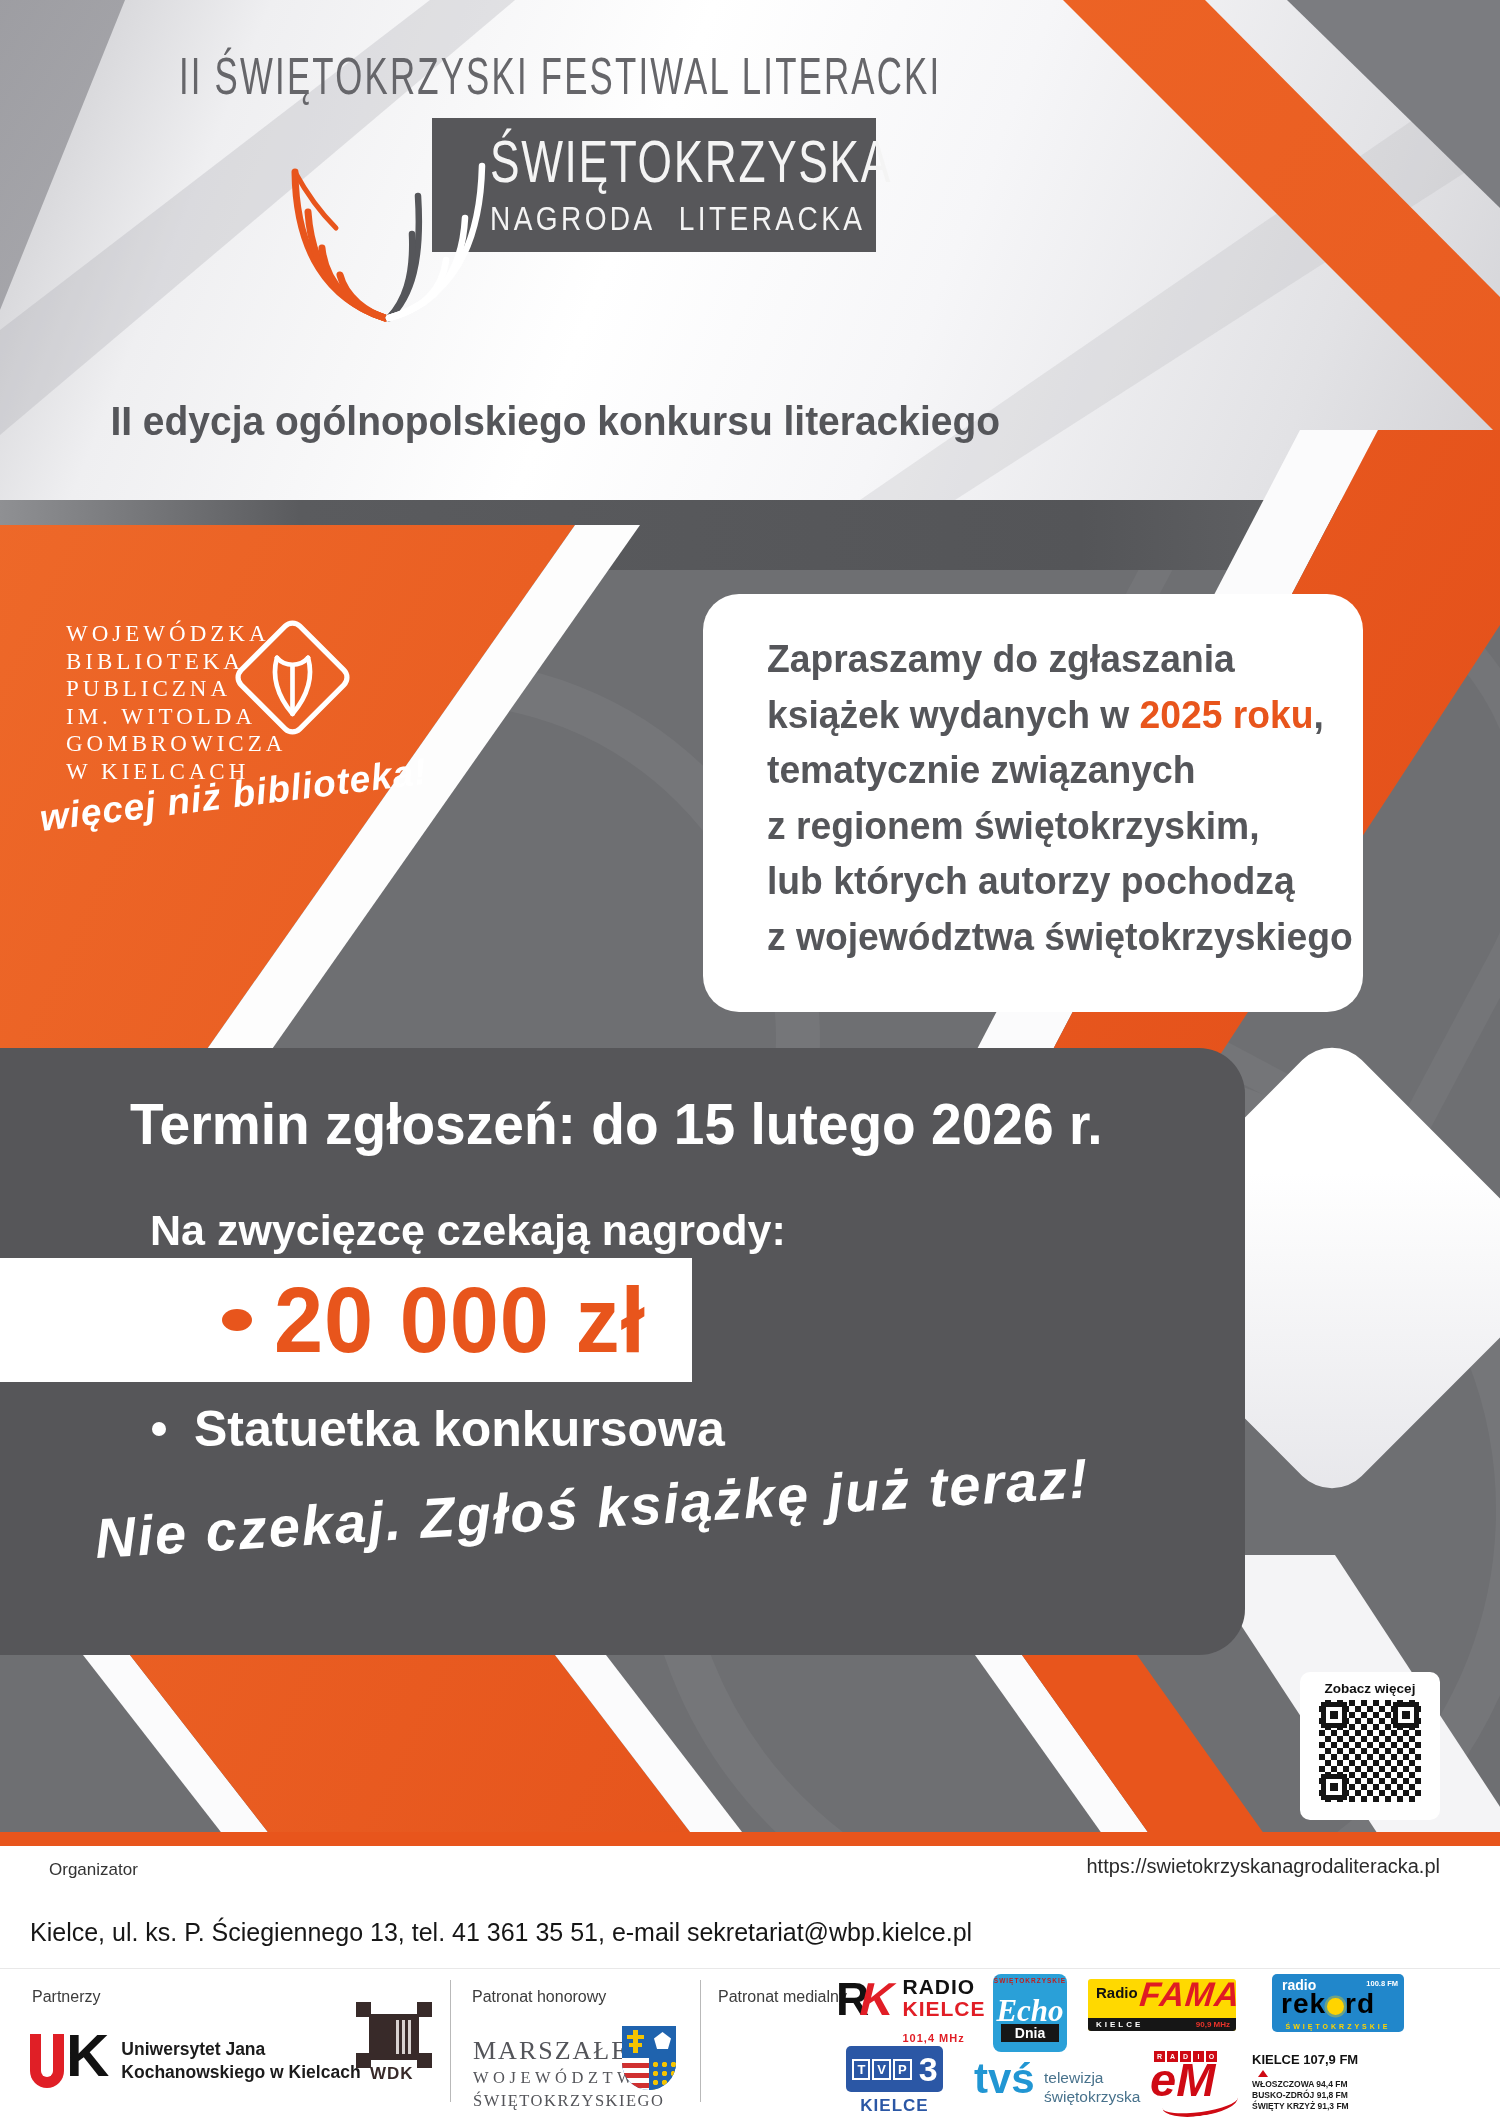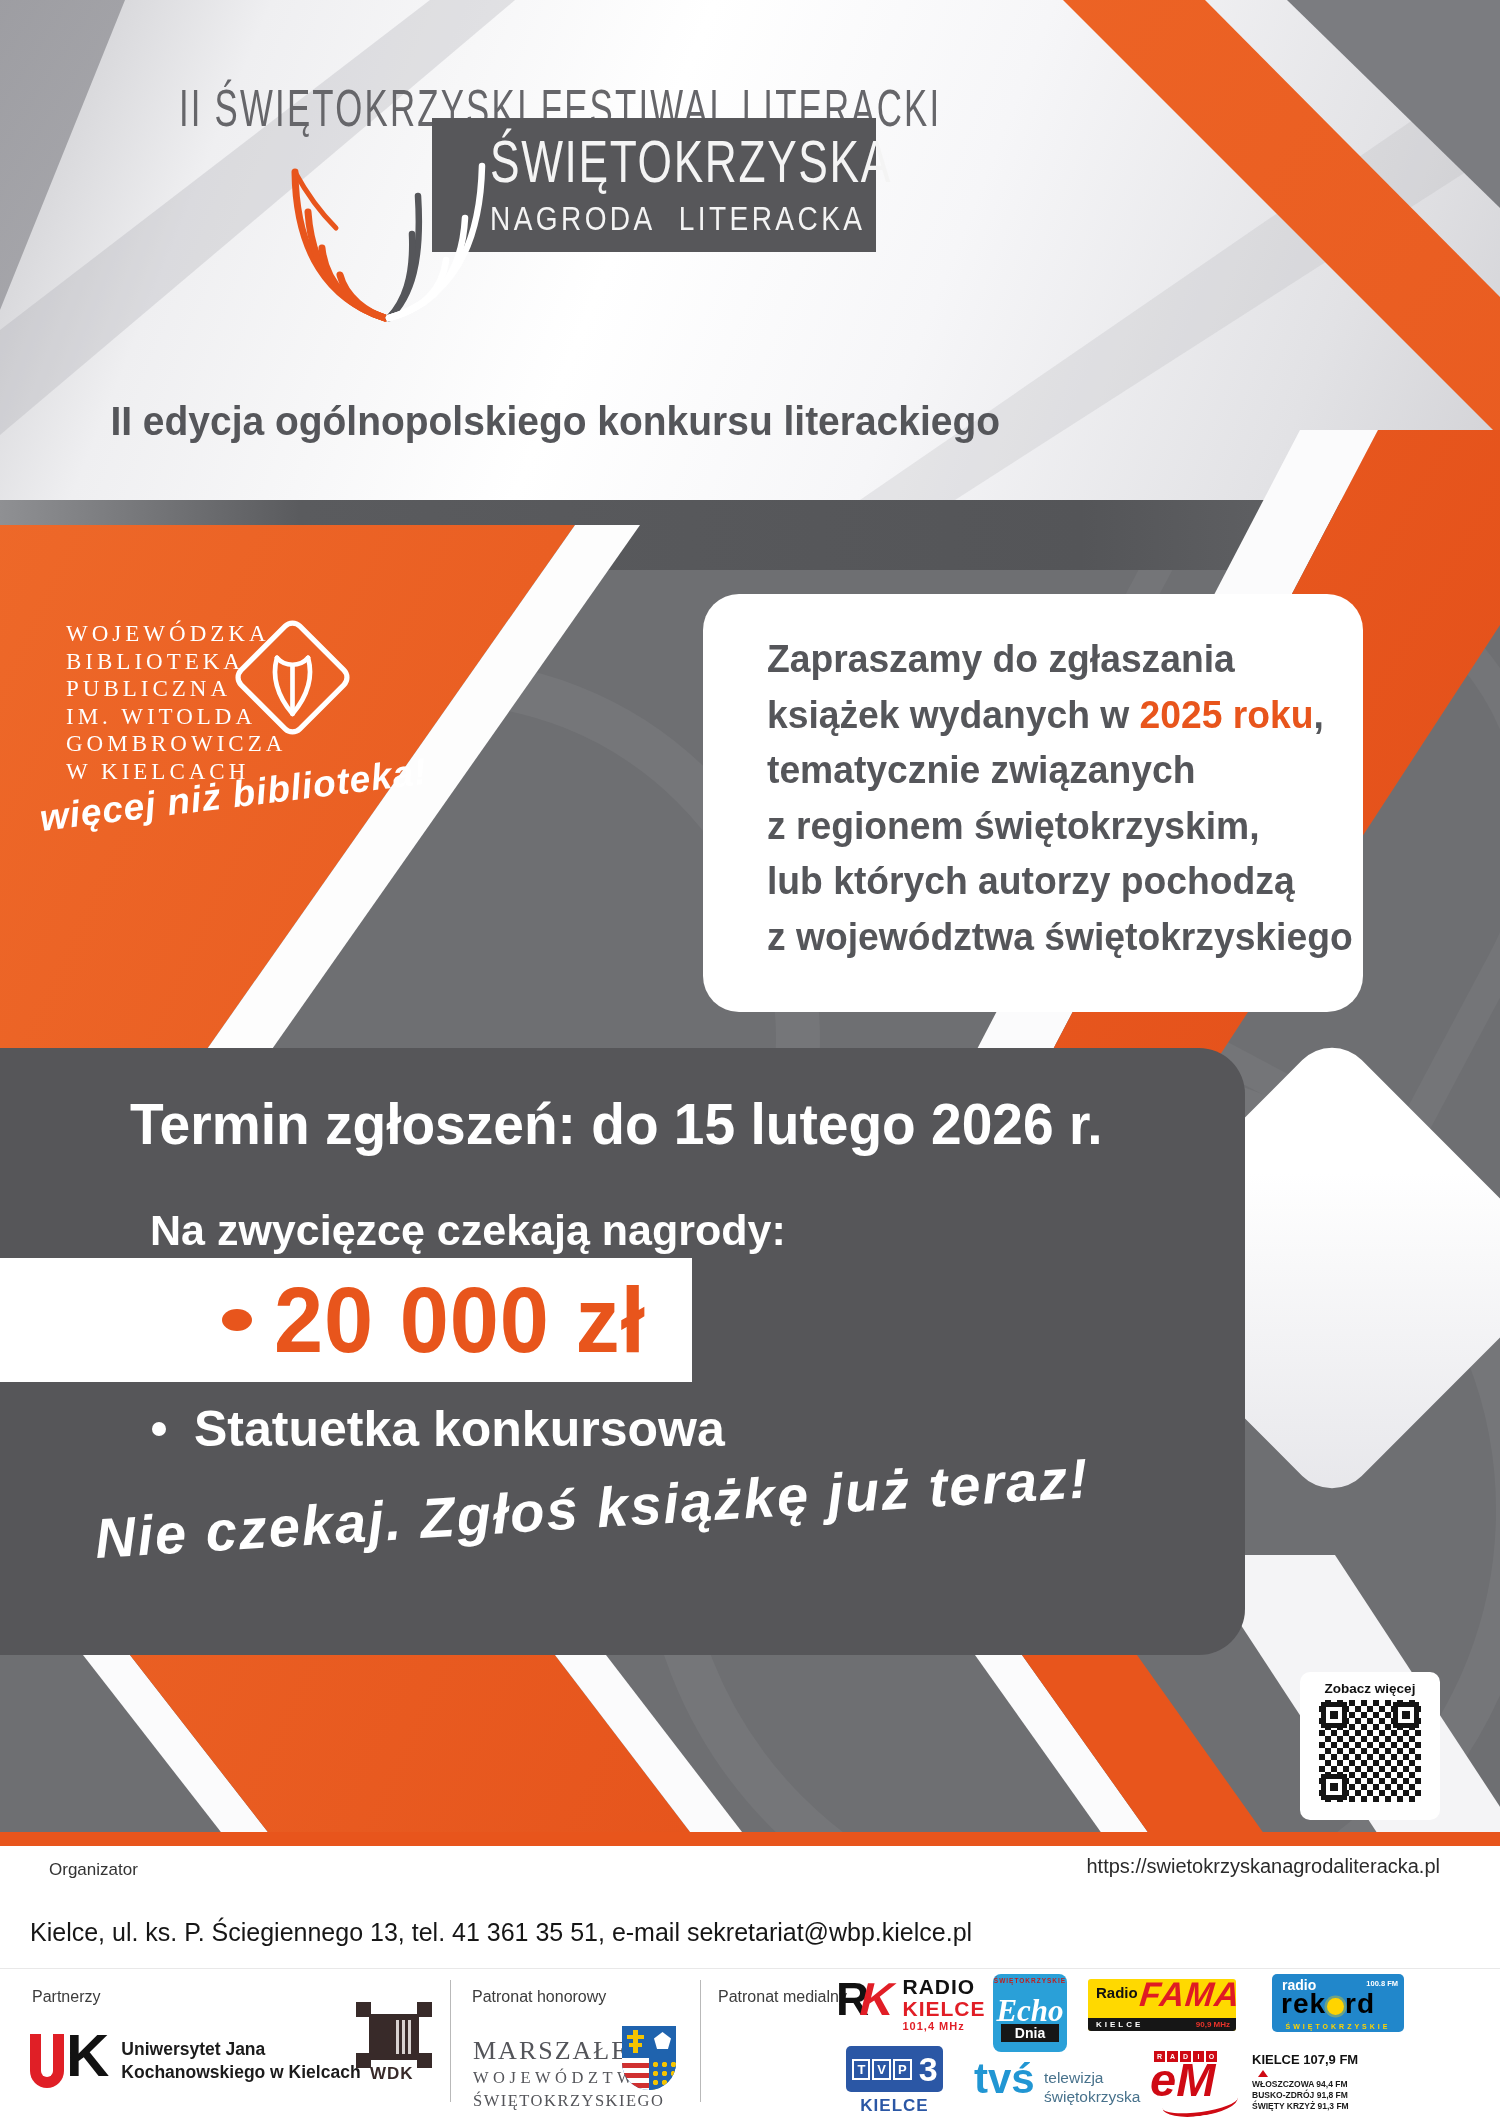--- a/index.html
+++ b/index.html
@@ -34,21 +34,21 @@
     transform:rotate(45deg);background:linear-gradient(135deg,#ffffff 30%,#e6e6ea 100%);}
   .white-tail{clip-path:polygon(1195px 1555px,1335px 1555px,1525px 1845px,1385px 1845px);background:#f4f4f6;}
   .orange-br{clip-path:polygon(1022px 1655px,1137px 1655px,1272px 1845px,1157px 1845px);background:#e8551c;}
   .stripe-br{clip-path:polygon(975px 1655px,1022px 1655px,1157px 1845px,1110px 1845px);background:#fbfbfc;}
   .orange-bl{clip-path:polygon(130px 1655px,555px 1655px,700px 1845px,278px 1845px);
     background:linear-gradient(115deg,#ef6c2b,#e5521b 70%);}
   .stripe-bl1{clip-path:polygon(83px 1655px,130px 1655px,278px 1845px,231px 1845px);background:#fbfbfc;}
   .stripe-bl2{clip-path:polygon(555px 1655px,606px 1655px,752px 1845px,700px 1845px);background:#fbfbfc;}
 
   
-  .festival-title{left:0;top:80px;width:1120px;text-align:center;font-size:47px;color:#66666a;
+  .festival-title{left:0;top:48px;width:1120px;text-align:center;font-size:47px;color:#66666a;
     letter-spacing:3px;white-space:nowrap;font-weight:400;}
   .festival-title>span{display:inline-block;transform:scaleX(.74) scaleY(1.12);transform-origin:center;}
   .award-box{left:432px;top:118px;width:444px;height:134px;background:#57575a;}
   .award-l1{position:absolute;left:58px;top:12px;font-size:54px;color:#f4f4f4;letter-spacing:2px;white-space:nowrap;}
   .award-l1>span{display:inline-block;transform:scaleX(.82) scaleY(1.08);transform-origin:left center;}
   .award-l2{position:absolute;left:58px;top:82px;font-size:33px;color:#f4f4f4;letter-spacing:4px;word-spacing:16px;white-space:nowrap;}
   .award-l2>span{display:inline-block;transform:scaleX(.85);transform-origin:left center;}
   .edition{left:55px;top:398px;width:1000px;text-align:center;font-size:41px;font-weight:700;color:#55565a;white-space:nowrap;}
   .edition>span{display:inline-block;transform:scaleX(.95);transform-origin:center;}
 
@@ -133,21 +133,21 @@
     background-image:radial-gradient(#f4c400 2.5px,transparent 3px);background-size:9px 9px;background-position:2px 2px;}
 
   
   .rk{position:absolute;left:836px;top:130px;display:flex;}
   .rk-glyph{font-size:46px;font-weight:700;line-height:46px;}
   .rk-r{color:#111;}
   .rk-k{color:#e11e26;display:inline-block;transform:skewX(-14deg);margin-left:-8px;}
   .rk-col{margin-left:8px;}
   .rk-radio{font-size:21px;font-weight:700;color:#111;line-height:22px;letter-spacing:1px;}
   .rk-city{font-size:21px;font-weight:700;color:#e11e26;line-height:22px;letter-spacing:1px;}
-  .rk-freq{font-size:11px;font-weight:700;color:#e11e26;letter-spacing:1px;}
+  .rk-freq{font-size:11px;font-weight:700;color:#e11e26;letter-spacing:1px;margin-top:12px;}
 
   .echo{position:absolute;left:993px;top:128px;width:74px;height:78px;background:#2aa0d8;border-radius:8px;text-align:center;}
   .echo-region{font-size:6.5px;font-weight:700;color:#c01f1f;letter-spacing:1px;margin-top:3px;}
   .echo-name{font-family:"Liberation Serif",serif;font-style:italic;font-size:31px;font-weight:700;color:#fff;line-height:34px;margin-top:10px;}
   .echo-sub{width:58px;margin:-4px auto 0;background:#161616;color:#fff;font-size:14px;font-weight:700;line-height:18px;}
 
   .fama{position:absolute;left:1088px;top:133px;width:148px;height:52px;background:#ffd900;border-radius:3px;overflow:hidden;}
   .fama-radio{position:absolute;left:8px;top:5px;font-size:15px;font-weight:700;color:#111;}
   .fama-name{position:absolute;left:52px;top:-4px;font-size:34px;font-weight:700;color:#df1b23;
     font-style:italic;letter-spacing:1px;transform:skewX(-6deg);}

